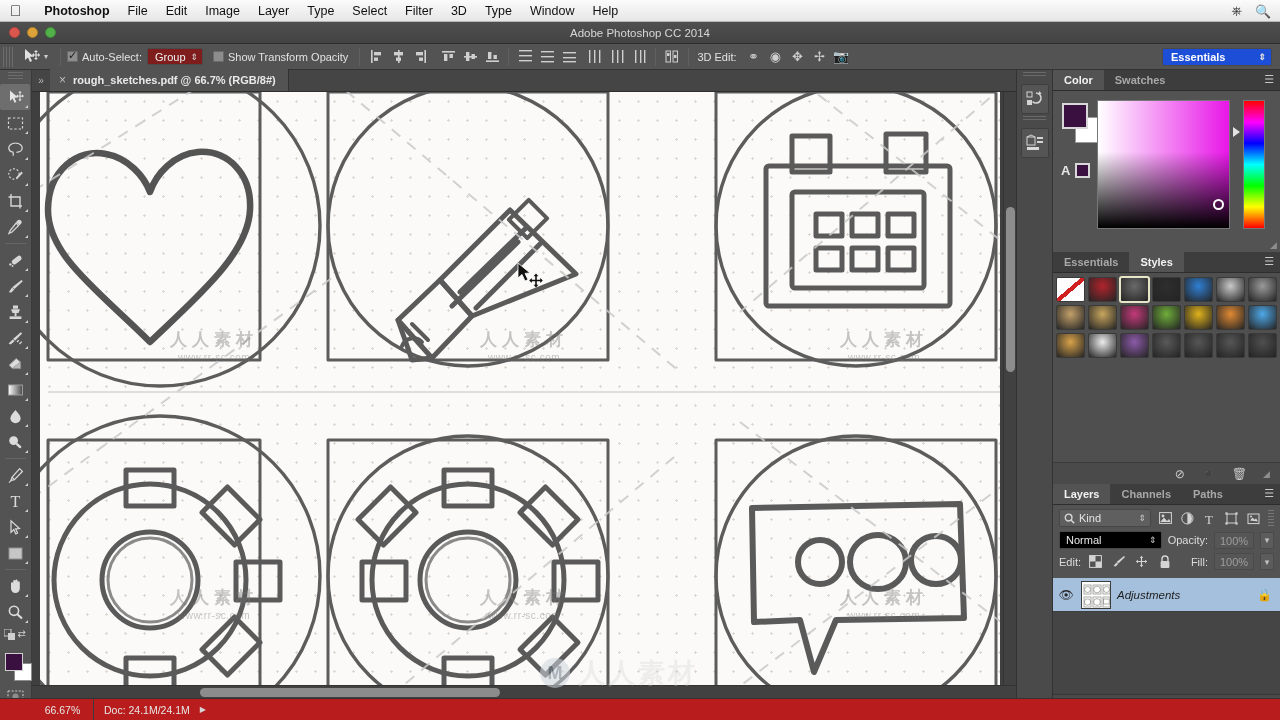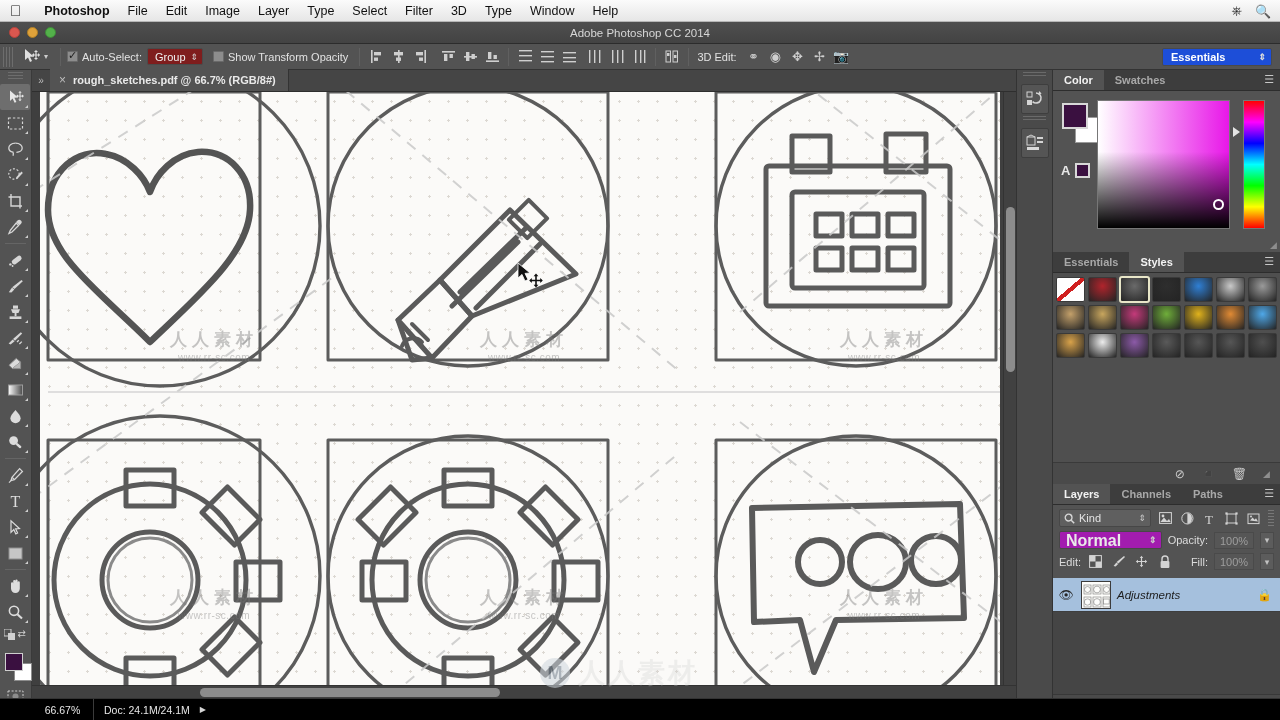--- a/index.html
+++ b/index.html
@@ -210,23 +210,23 @@
 
   
   .layers-ctrl { background: #535353; padding: 4px 6px; }
   .lrow { display: flex; align-items: center; gap: 6px; margin-bottom: 4px; font-size: 11px; color: #dcdcdc; }
   .kind-select { background: #5f5f5f; border: 1px solid #474747; border-radius: 2px;
     height: 18px; flex: 0 0 92px; display: flex; align-items: center; gap: 4px;
     padding: 0 4px; font-size: 11px; color: #e4e4e4; position: relative; }
   .kind-select::after { content:"⇕"; position:absolute; right:4px; font-size:9px; color:#ccc; }
   .lfilter-ico { width: 20px; height: 18px; display: flex; align-items: center; justify-content: center;
     color: #d2d2d2; font-size: 12px; }
-  .blend-select { background: #a21caf; border: 1px solid #474747; border-radius: 2px;
+  .blend-select { background: #000000; border: 1px solid #474747; border-radius: 2px;
     height: 18px; flex: 1 1 auto; padding: 0 14px 0 6px; line-height: 17px;
-    font-size: 16px; color: #e9e9e9; position: relative; font-weight: bold; }
+    font-size: 11px; color: #e9e9e9; position: relative; }
   .blend-select::after { content:"⇕"; position:absolute; right:4px; top:0; font-size:9px; color:#ccc; }
   .op-label { font-size: 11px; color: #dcdcdc; }
   .op-val { background: #565656; border: 1px solid #4a4a4a; width: 40px; height: 17px;
     line-height: 16px; text-align: center; font-size: 11px; color: #9d9d9d; }
   .op-arrow { color: #c2c2c2; font-size: 9px; border:1px solid #4a4a4a; background:#5c5c5c;
     width:14px; height:17px; display:flex; align-items:center; justify-content:center;}
   .lock-ico { width: 17px; height: 17px; display: flex; align-items: center; justify-content: center;
     color: #d5d5d5; font-size: 11px; }
   .layer-item { display: flex; align-items: center; height: 34px; background: #a5c0dd;
     border-bottom: 1px solid #3e3e3e; padding: 0 8px 0 4px; gap: 6px; }
@@ -236,21 +236,21 @@
   .layer-name { flex: 1; font-size: 11.5px; font-style: italic; color: #1d1d1d; }
   .layer-lock { color: #2a2a2a; font-size: 12px; }
   .layers-empty { background: #454545; height: 96px; }
   .layers-bottom { position: absolute; left: 0; bottom: 0; width: 228px; height: 26px;
     background: #4a4a4a; border-top: 1px solid #383838; display:flex; align-items:center;
     justify-content: center; gap: 14px; color:#cfcfcf; font-size: 12px; }
 
   
   .statusbar {
     position: absolute; left: 0; bottom: 0; width: 1280px; height: 22px;
-    background: #000000; border-top: 1px solid #333;
+    background: #b91c1c; border-top: 1px solid #333;
     display: flex; align-items: center; font-size: 10.5px; color: #e6e6e6;
   }
   .sb-zoom { width: 62px; text-align: center; border-right: 1px solid #3b3b3b;
     margin-left: 32px; line-height: 22px; }
   .sb-doc { padding: 0 10px; line-height: 22px; }
   .sb-tri { font-size: 8px; color: #d6d6d6; }
 
   
   .center-logo { position: absolute; left: 540px; top: 655px; pointer-events: none;
     display: flex; align-items: center; gap: 8px; opacity: .55; }

